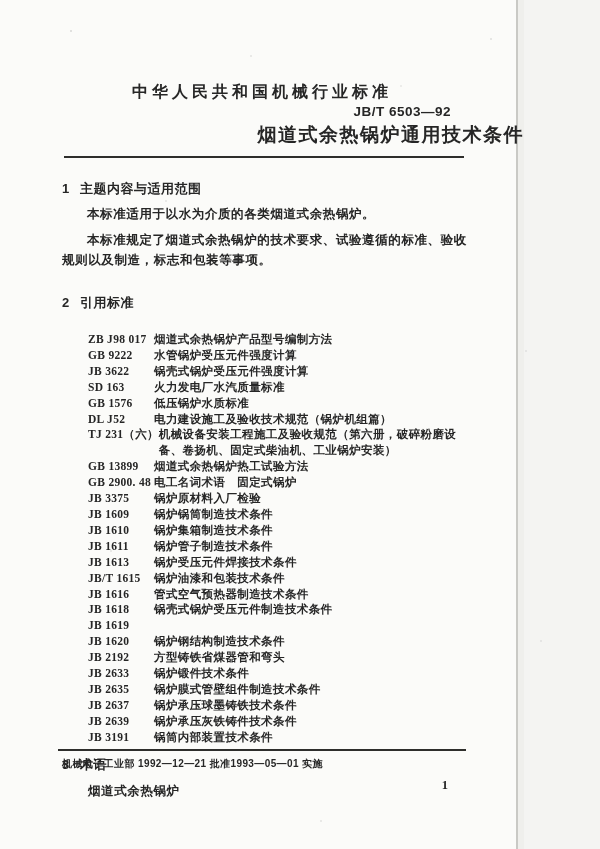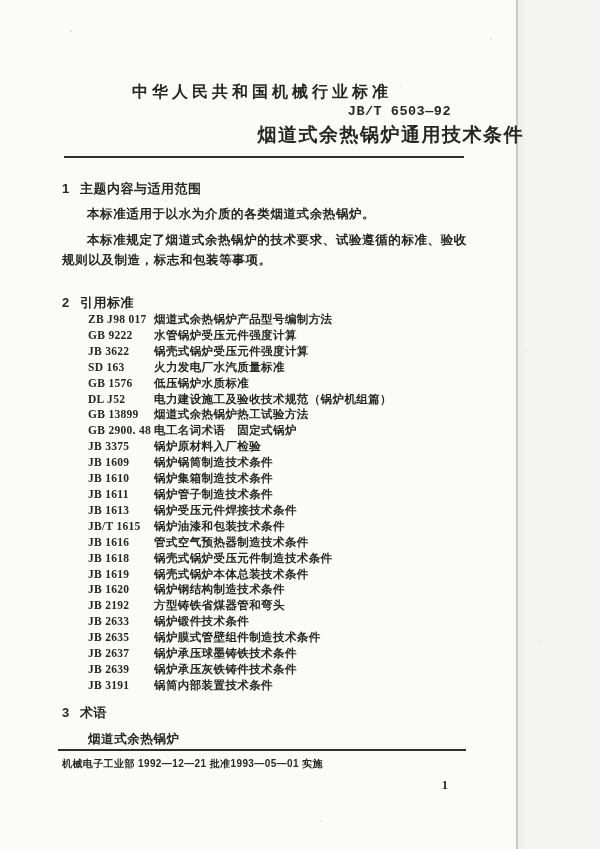--- a/index.html
+++ b/index.html
@@ -33,21 +33,21 @@
                470px 610px 0 rgba(60,60,60,.10), 250px 790px 0 rgba(60,60,60,.12);
   }
   .std-type{
     position:absolute;top:82px;left:0;right:0;
     text-align:center;
     font-family:"Liberation Sans","DejaVu Sans",sans-serif;
     font-size:16px;font-weight:700;letter-spacing:4px;
   }
   .std-num{
     position:absolute;top:104px;right:73px;
-    font-family:Liberation Mono, monospace;
+    font-family:Liberation Sans, sans-serif;
     font-size:13.5px;font-weight:700;letter-spacing:.5px;
   }
   .doc-title{
     position:absolute;top:122px;left:0;right:0;
     text-align:right;
     font-family:"Liberation Sans","DejaVu Sans",sans-serif;
     font-size:19px;font-weight:700;letter-spacing:1.5px;
   }
   .rule{position:absolute;height:2px;background:#2e2e2c;}
   .rule-top{top:156px;left:64px;right:60px;}
@@ -61,21 +61,21 @@
     margin:0;
   }
   .sec-heading .sec-num{display:inline-block;width:18px;}
   .para{
     margin:6px 0 0 0;
     font-size:12.5px;line-height:20px;font-weight:700;
     letter-spacing:.6px;
     text-indent:2em;
   }
   .sec2{margin-top:24px;}
-  .ref-list{margin-top:0;}
+  .ref-list{margin-top:20px;}
   .ref-row{
     display:flex;
     padding-left:26px;
     font-size:11.5px;line-height:15.9px;font-weight:700;
   }
   .ref-code{
     flex:0 0 66px;white-space:nowrap;
     font-family:"Liberation Serif","DejaVu Serif",serif;
     letter-spacing:.3px;
   }
@@ -150,20 +150,24 @@
   <div class="ref-row">
     <span class="ref-code">GB 1576</span>
     <span class="ref-title">低压锅炉水质标准</span>
   </div>
 
   <div class="ref-row">
     <span class="ref-code">DL J52</span>
     <span class="ref-title">电力建设施工及验收技术规范（锅炉机组篇）</span>
   </div>
 
+  <div class="ref-row">
+    <span class="ref-code">TJ 231（六）</span>
+    <span class="ref-title">机械设备安装工程施工及验收规范（第六册，破碎粉磨设备、卷扬机、固定式柴油机、工业锅炉安装）</span>
+  </div>
 
   <div class="ref-row">
     <span class="ref-code">GB 13899</span>
     <span class="ref-title">烟道式余热锅炉热工试验方法</span>
   </div>
 
   <div class="ref-row">
     <span class="ref-code">GB 2900. 48</span>
     <span class="ref-title">电工名词术语　固定式锅炉</span>
   </div>
@@ -203,21 +207,20 @@
     <span class="ref-title">管式空气预热器制造技术条件</span>
   </div>
 
   <div class="ref-row">
     <span class="ref-code">JB 1618</span>
     <span class="ref-title">锅壳式锅炉受压元件制造技术条件</span>
   </div>
 
   <div class="ref-row">
     <span class="ref-code">JB 1619</span>
-    <span class="ref-title">锅壳式锅炉本体总装技术条件</span>
   </div>
 
   <div class="ref-row">
     <span class="ref-code">JB 1620</span>
     <span class="ref-title">锅炉钢结构制造技术条件</span>
   </div>
 
   <div class="ref-row">
     <span class="ref-code">JB 2192</span>
     <span class="ref-title">方型铸铁省煤器管和弯头</span>

